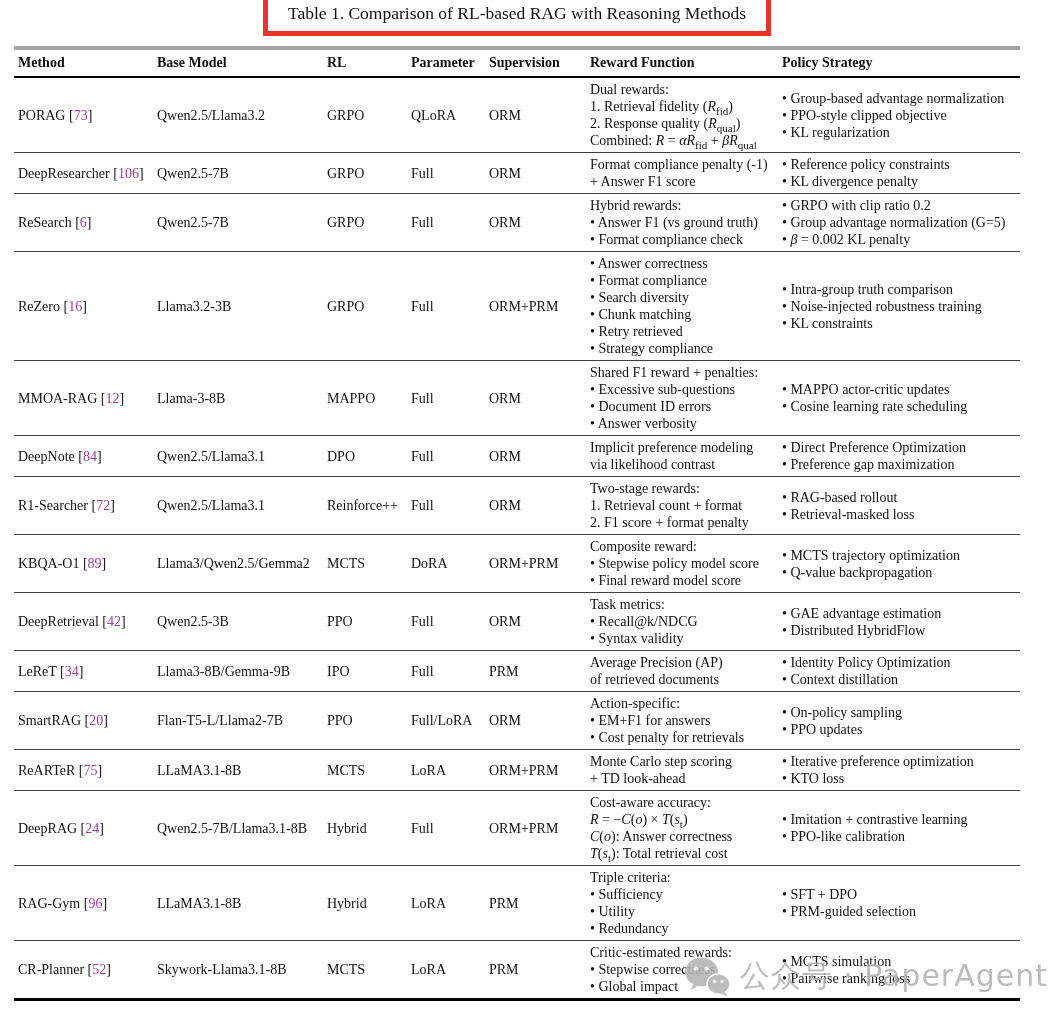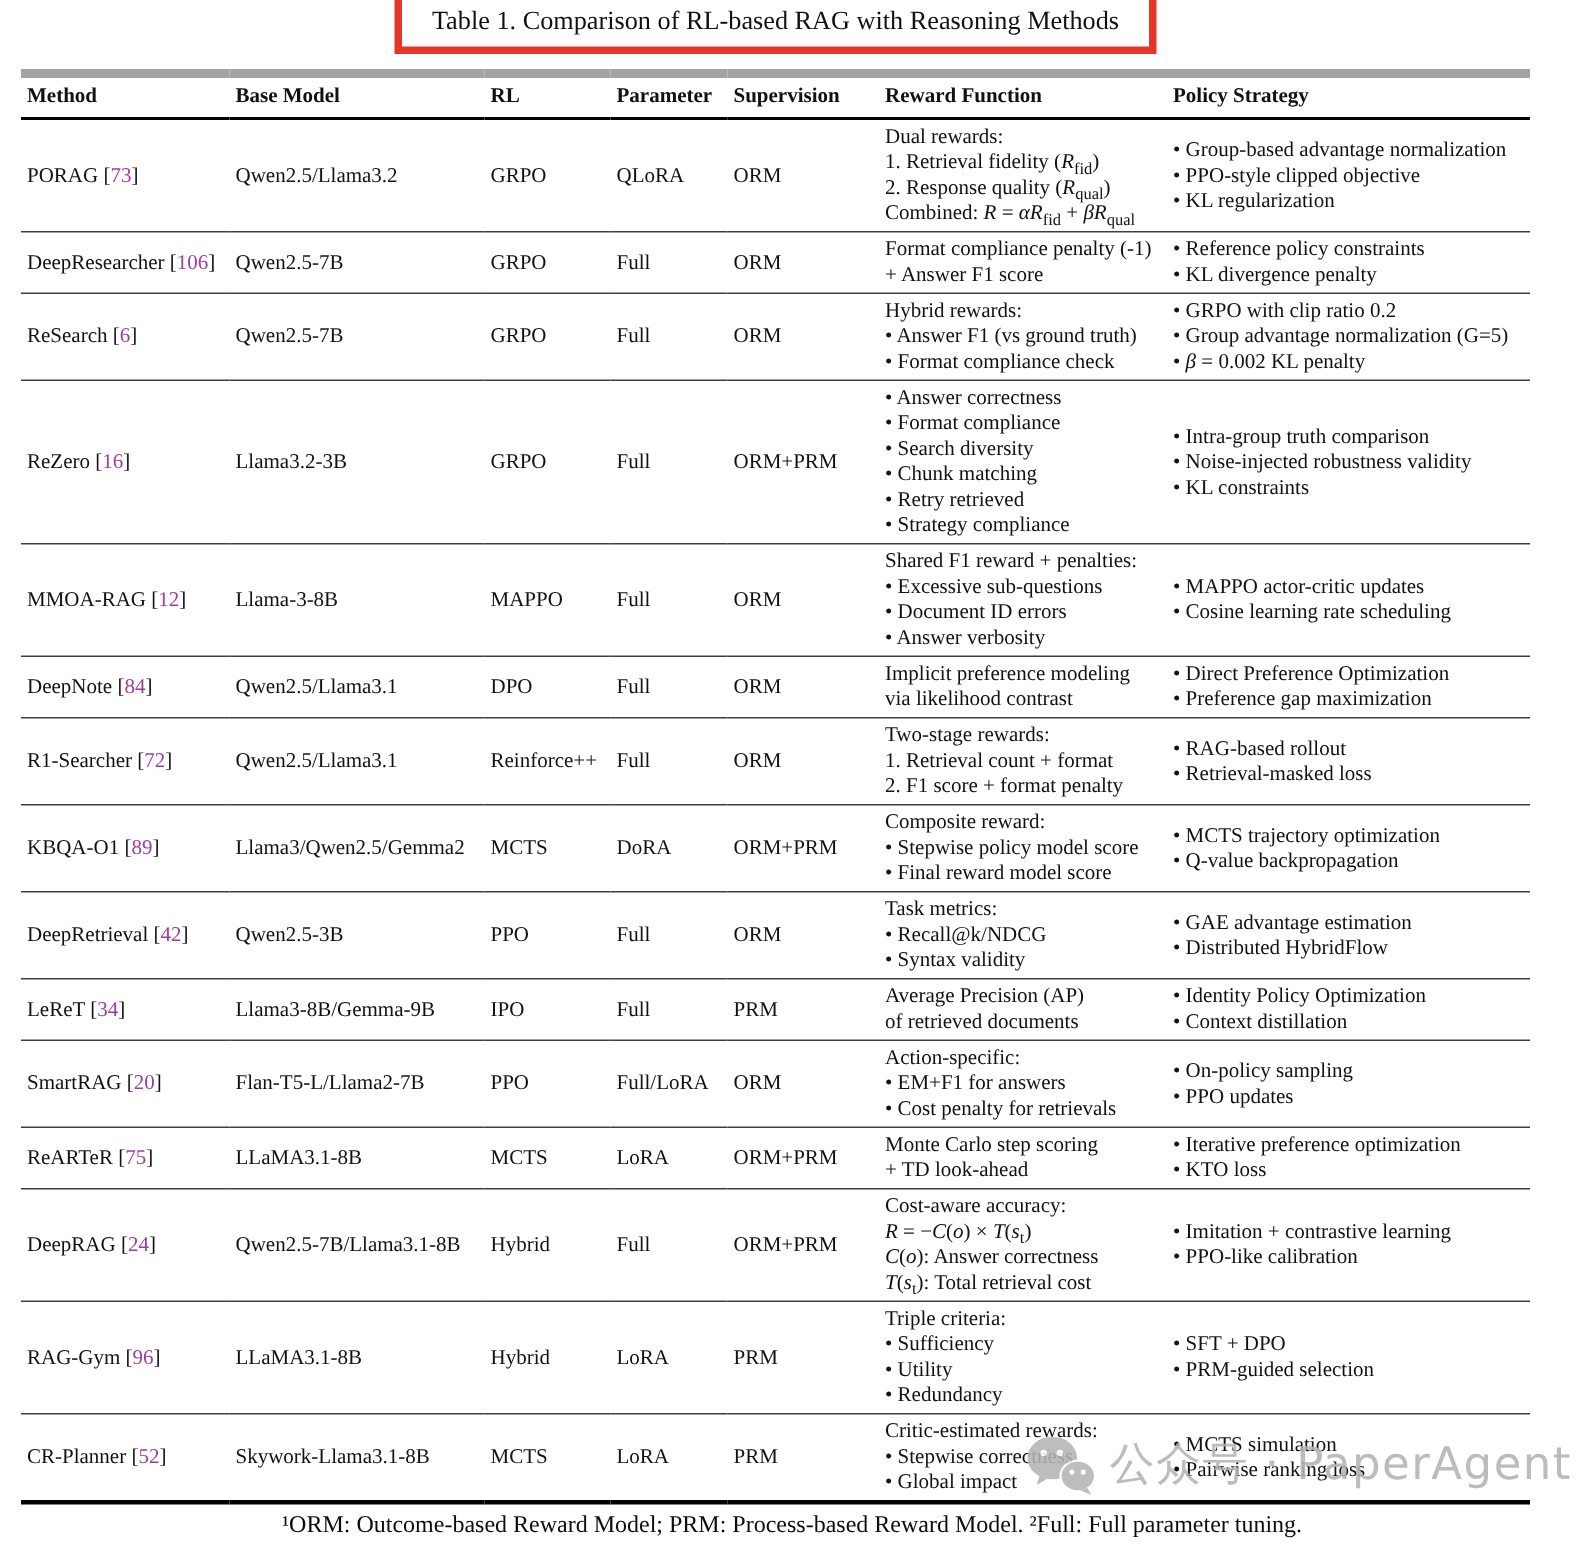--- a/index.html
+++ b/index.html
@@ -11,21 +11,21 @@
   }
   .title-box {
     width:fit-content; margin:-7px auto 0 auto; position:relative; left:-11px;
     border:5px solid var(--red); padding:5px 20px 7px 20px;
     font-size:17.5px; white-space:nowrap;
   }
   .title-bold { font-weight:normal; }
   table.cmp {
     border-collapse:collapse; table-layout:fixed; width:1006px;
     margin:10px 0 0 14px;
-    border-top:6px solid #a3a3a3; border-bottom:3px solid #000;
+    border-top:4px solid #a3a3a3; border-bottom:3px solid #000;
   }
   th {
     text-align:left; font-weight:bold; font-size:14px;
     padding:5px 8px 5px 4px; border-bottom:2px solid #000;
   }
   td {
     vertical-align:middle; font-size:14px; line-height:17px;
     padding:3px 8px 3px 4px; text-align:left;
   }
   tbody tr { border-top:1.5px solid #3f3f3f; }
@@ -133,21 +133,21 @@
           <td>
             <div class="cell-line">• Answer correctness</div>
             <div class="cell-line">• Format compliance</div>
             <div class="cell-line">• Search diversity</div>
             <div class="cell-line">• Chunk matching</div>
             <div class="cell-line">• Retry retrieved</div>
             <div class="cell-line">• Strategy compliance</div>
           </td>
           <td>
             <div class="cell-line">• Intra-group truth comparison</div>
-            <div class="cell-line">• Noise-injected robustness validity</div>
+            <div class="cell-line">• Noise-injected robustness training</div>
             <div class="cell-line">• KL constraints</div>
           </td>
         </tr>
         <tr>
           <td>MMOA-RAG [<span class="cite">12</span>]</td>
           <td>Llama-3-8B</td>
           <td>MAPPO</td>
           <td>Full</td>
           <td>ORM</td>
           <td>
@@ -316,21 +316,20 @@
             <div class="cell-line">• Global impact</div>
           </td>
           <td>
             <div class="cell-line">• MCTS simulation</div>
             <div class="cell-line">• Pairwise ranking loss</div>
           </td>
         </tr>
       </tbody>
   </table>
 
-  <div class="footnote">¹ORM: Outcome-based Reward Model; PRM: Process-based Reward Model. ²Full: Full parameter tuning.</div>
 
   <div class="watermark">
     <svg width="47" height="40" viewBox="0 0 47 40" aria-hidden="true">
       <ellipse cx="17.5" cy="15" rx="16.5" ry="14.2" fill="#b5b5b5"></ellipse>
       <circle cx="11.8" cy="11.6" r="2.1" fill="#ffffff"></circle>
       <circle cx="22.6" cy="11.6" r="2.1" fill="#ffffff"></circle>
       <path d="M9 27 L7 33 L14 29 Z" fill="#b5b5b5"></path>
       <ellipse cx="34.5" cy="27" rx="11.5" ry="10.2" fill="#b5b5b5" stroke="#ffffff" stroke-width="1.4"></ellipse>
       <circle cx="30.6" cy="24.4" r="1.7" fill="#ffffff"></circle>
       <circle cx="38.2" cy="24.4" r="1.7" fill="#ffffff"></circle>

